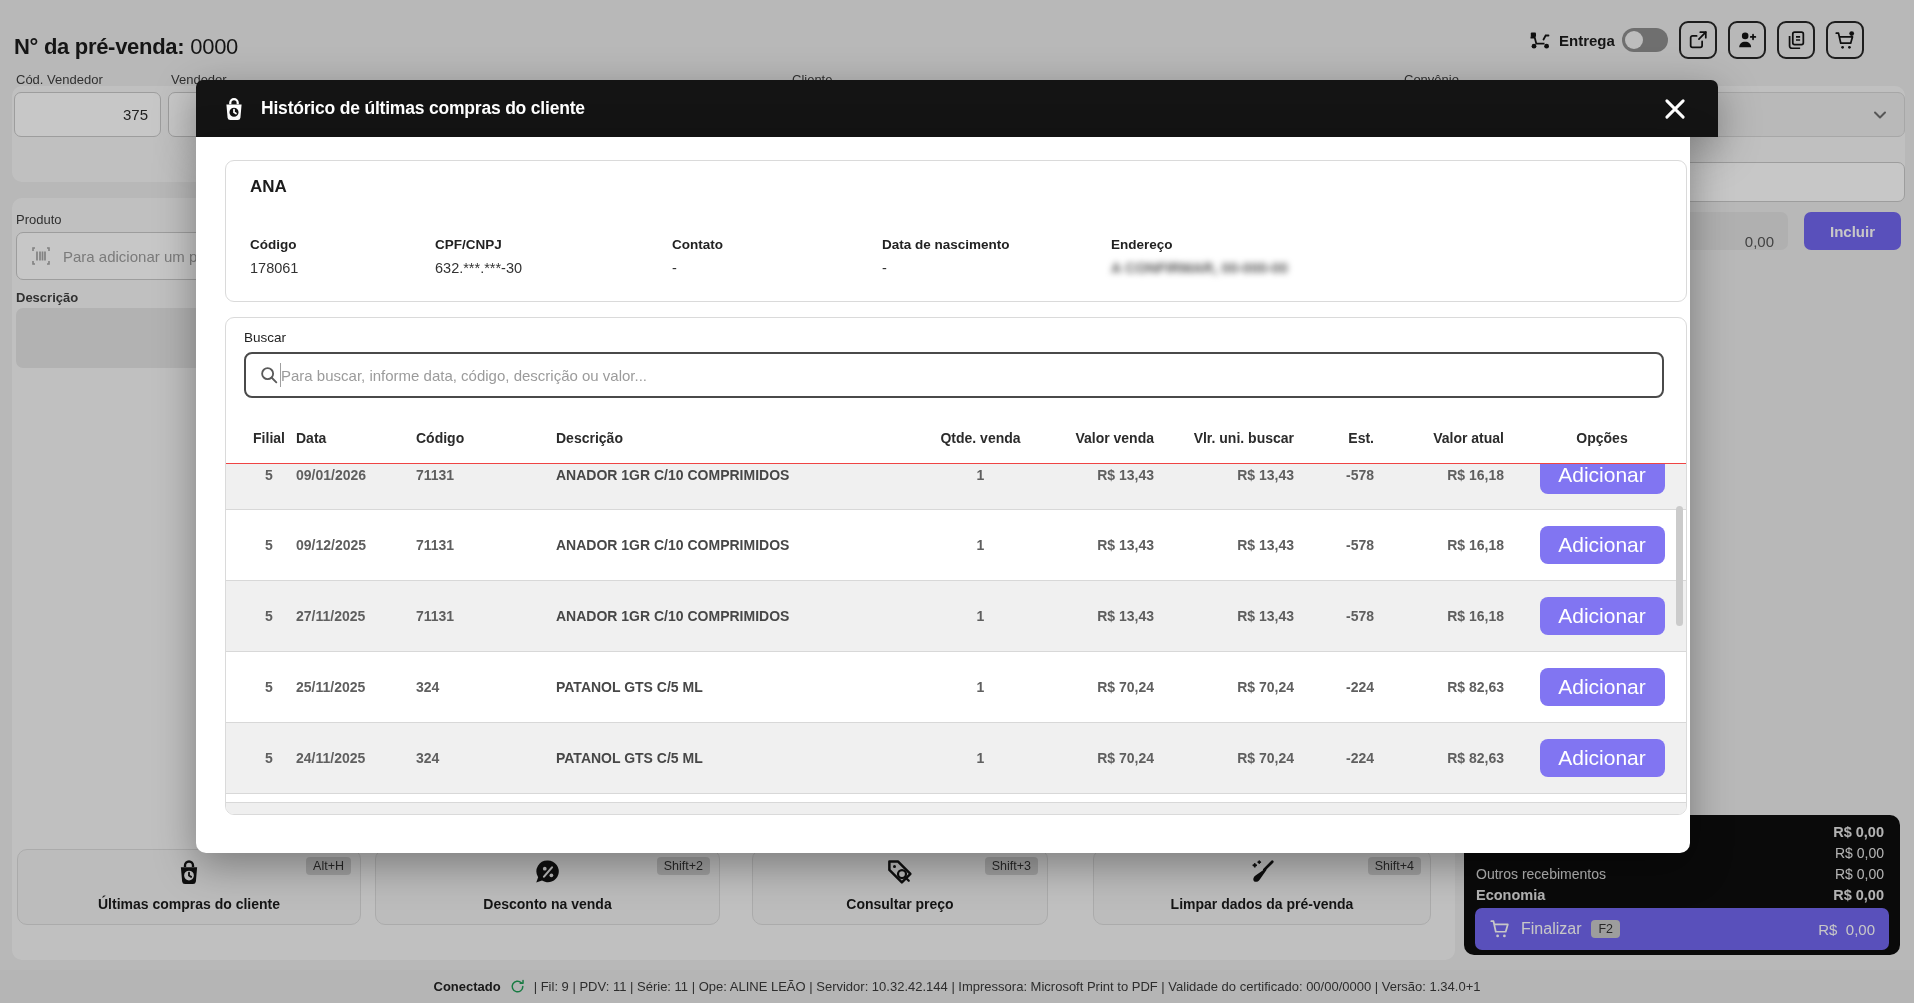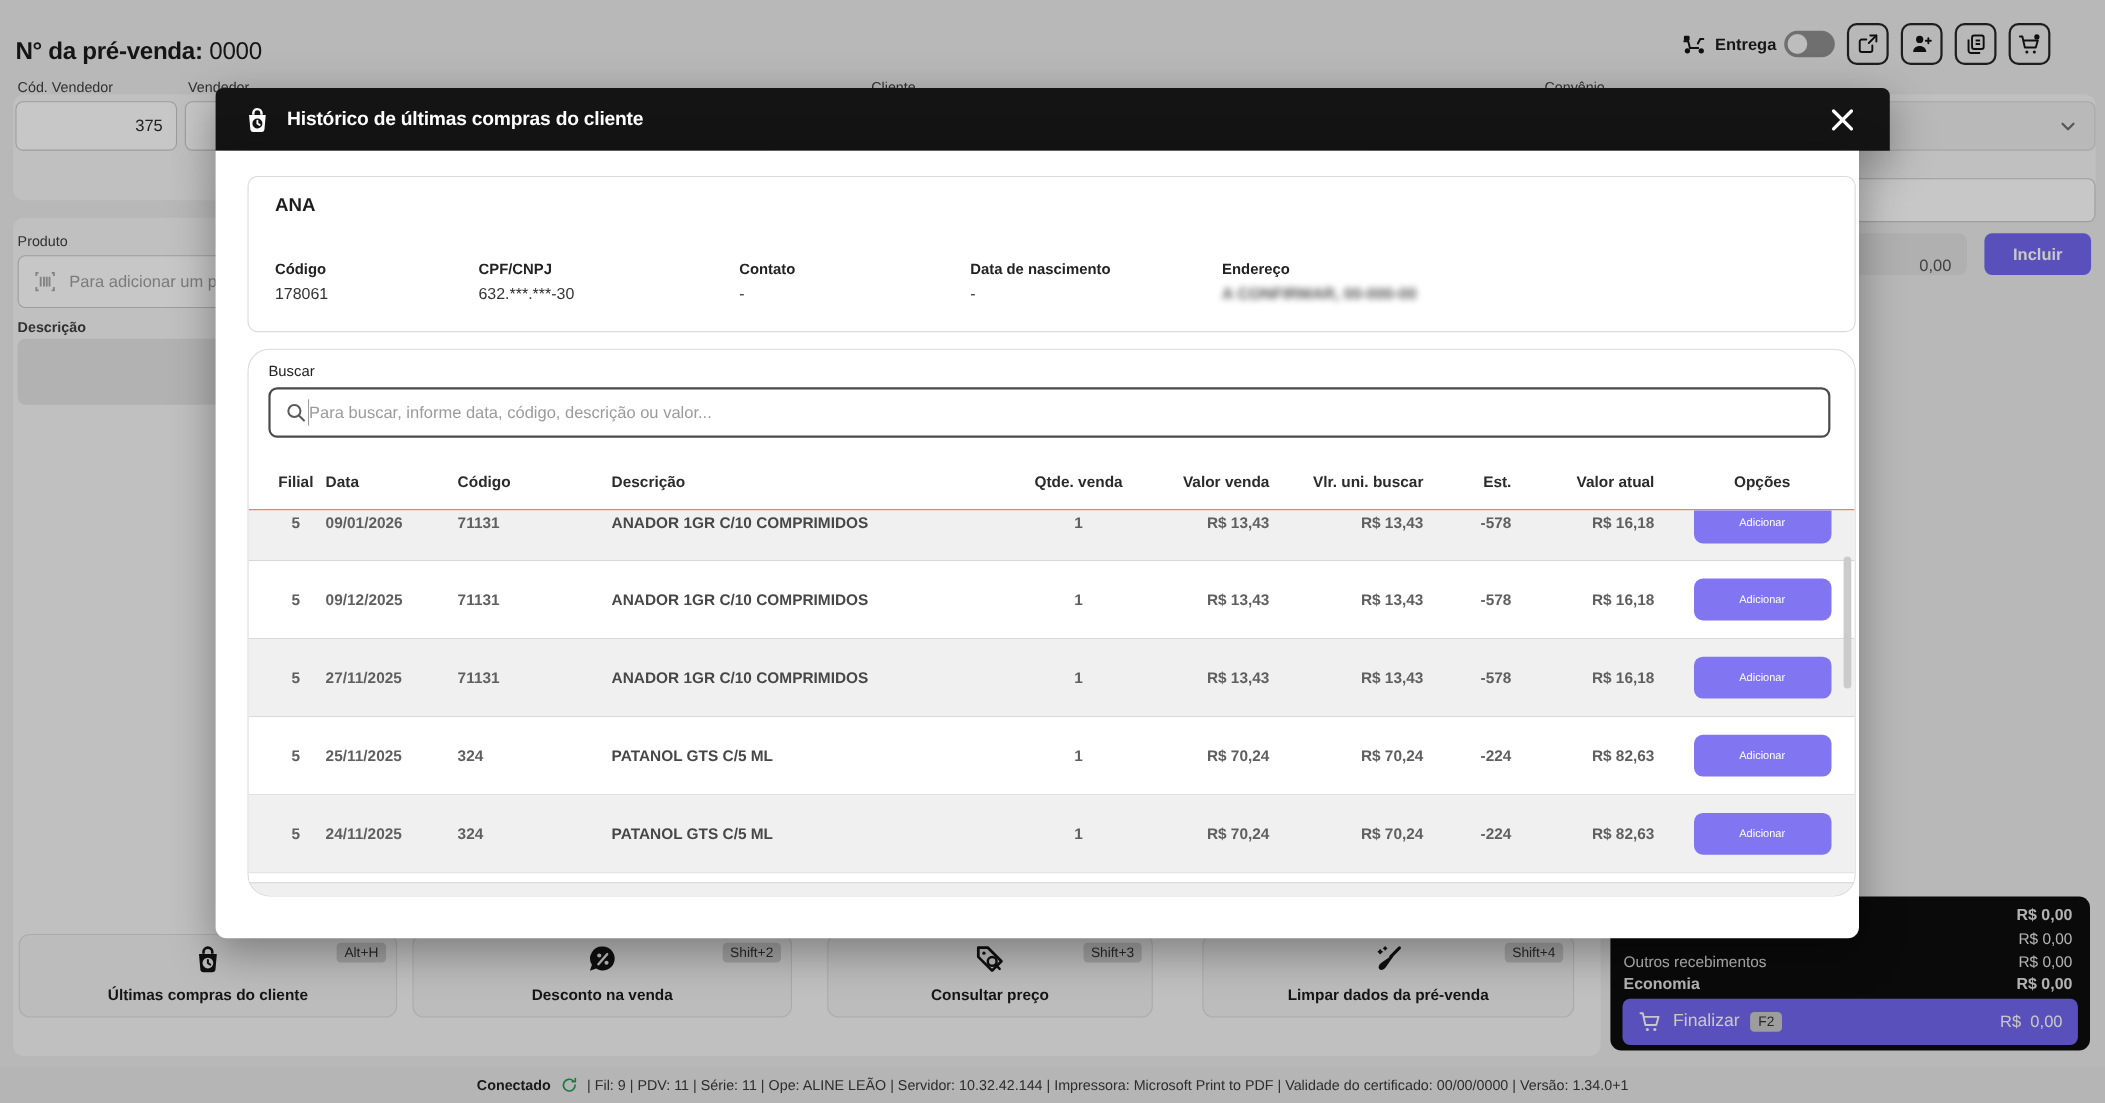--- a/index.html
+++ b/index.html
@@ -82,41 +82,41 @@
   #customer-card { position:absolute; left:29px; top:23px; width:1462px; height:142px; border:1.5px solid #dadada; border-radius:9px; }
   #customer-name { position:absolute; left:24px; top:16px; font-size:17px; font-weight:700; color:#1c1c1c; }
   #customer-fields { position:absolute; left:24px; top:76px; right:10px; display:grid; grid-template-columns:185px 237px 210px 229px 1fr; }
   .cf-label { font-size:13.5px; font-weight:700; color:#222; display:block; }
   .cf-value { font-size:14.5px; color:#333; display:block; margin-top:8px; }
   .cf-value.redacted { filter:blur(3px); font-weight:700; color:#555; }
 
   #section-title { position:absolute; left:225px; top:238px; font-size:14.5px; font-weight:700; color:#1c1c1c; }
 
   
-  #table-card { position:absolute; left:29px; top:180px; width:1462px; height:498px; border:1.5px solid #dadada; border-radius:20px; overflow:hidden; }
+  #table-card { position:absolute; left:29px; top:180px; width:1462px; height:498px; border:1.5px solid #dadada; border-radius:9px; overflow:hidden; }
   #search-label { position:absolute; left:18px; top:12px; font-size:13.5px; color:#222; }
   #search-box { position:absolute; left:18px; top:34px; width:1420px; height:46px; border:2px solid #4a4a4a; border-radius:8px;
                 display:flex; align-items:center; padding:0 12px; background:#fff; }
   #search-box .icn { width:22px; height:22px; color:#5a5a5a; flex:0 0 auto; }
   #search-box .caret { width:1px; height:24px; background:#9f9f9f; }
   #search-input { border:none; outline:none; flex:1; font-size:15px; font-family:inherit; color:#333; }
   #search-input::placeholder { color:#9b9b9b; }
 
   .tgrid { display:grid; grid-template-columns:50px 120px 140px 1fr 115px 130px 140px 80px 130px 168px; align-items:center; }
   #thead { position:absolute; left:0; top:94px; width:100%; height:52px; border-bottom:1px solid #ef4444; font-size:14px; font-weight:700; color:#2b2b2b; padding-left:18px; }
   #tbody { position:absolute; left:0; top:146px; width:100%; }
   .hc, .cell { padding:0 2px; }
   .al-c { text-align:center; } .al-l { text-align:left; } .al-r { text-align:right; padding-right:14px !important; }
   .trow-wrap { overflow:hidden; border-bottom:1px solid #d8d8d8; }
   .trow-wrap.clipped { height:46px; }
   .trow { height:70px; background:#fff; padding-left:18px; font-size:14px; font-weight:700; color:#5f5f5f; }
   .trow-wrap.clipped .trow { margin-top:-24px; }
   .trow.alt { background:#f0f0f0; }
   .cell.c-desc { color:#474747; }
-  .btn-adicionar { width:125px; height:38px; background:#8175F2; color:#fff; border:none; border-radius:8px; font-size:10px; font-family:inherit; cursor:pointer; margin:0 auto; display:block; }
+  .btn-adicionar { width:125px; height:38px; background:#8175F2; color:#fff; border:none; border-radius:8px; font-size:21px; font-family:inherit; cursor:pointer; margin:0 auto; display:block; }
   #partial-white { height:8px; background:#fff; }
   #partial-gray { height:16px; background:#efefef; border-top:1px solid #d8d8d8; }
   #vscroll-thumb { position:absolute; right:3px; top:188px; width:7px; height:120px; background:#cbcbcb; border-radius:4px; }
 </style>
 </head>
 <body>
 
 <div id="stage">
 
   <div class="bg-el" id="presale-title">

